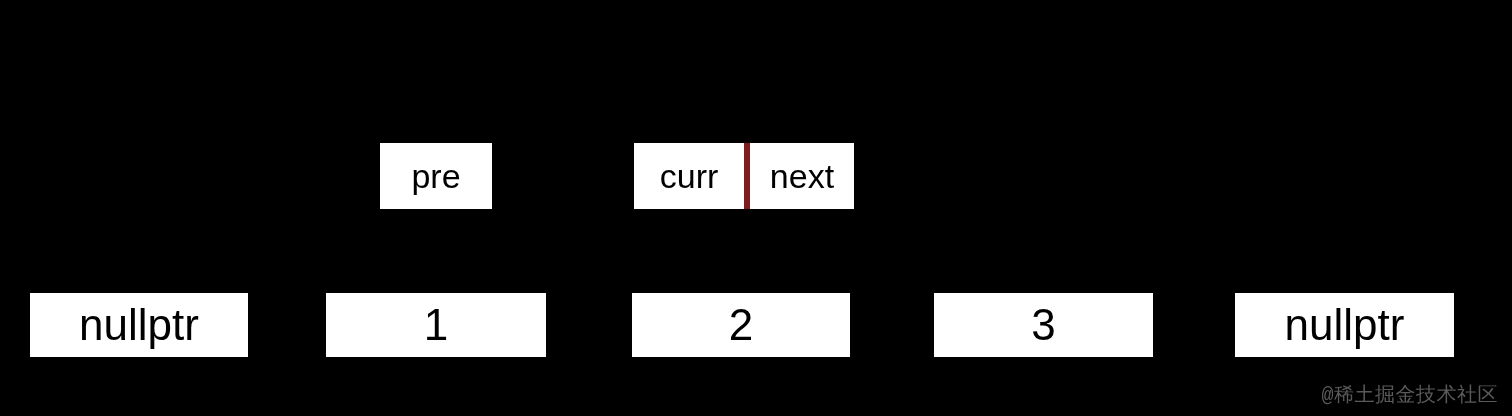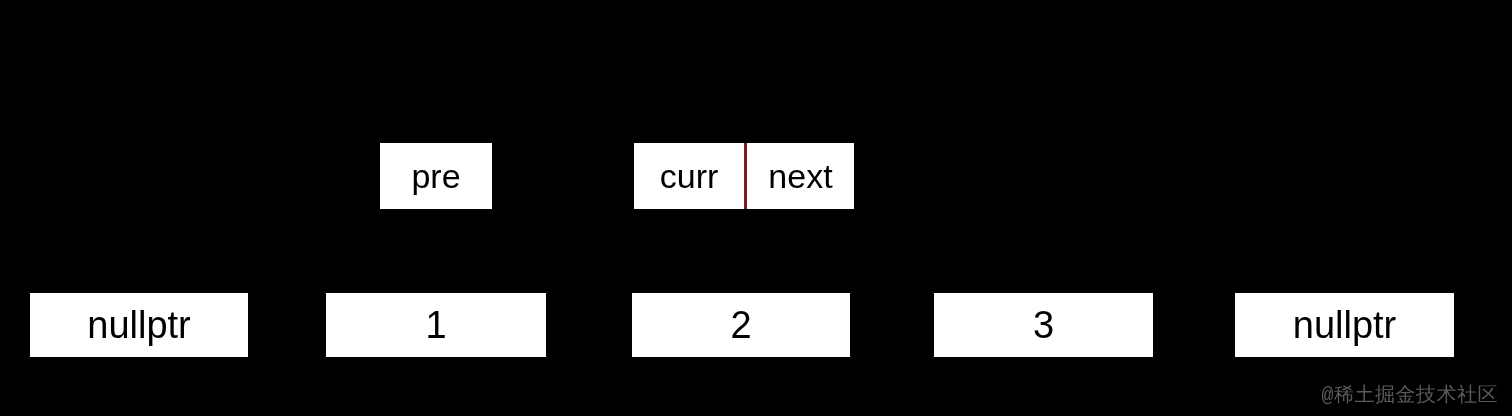--- a/index.html
+++ b/index.html
@@ -27,21 +27,21 @@
     justify-content: center;
     color: #000000;
     font-family: "Liberation Sans", sans-serif;
     font-weight: 400;
     line-height: 1;
     white-space: nowrap;
     text-align: right;
   }
   .list-node {
     height: 68px;
-    font-size: 38px;
+    font-size: 44px;
   }
   .ptr-box {
     height: 70px;
     font-size: 34px;
   }
   .ptr-group {
     position: absolute;
     display: flex;
     box-sizing: border-box;
     height: 70px;
@@ -55,21 +55,21 @@
     align-items: center;
     justify-content: center;
     color: #000000;
     font-size: 34px;
     font-family: "Liberation Sans", sans-serif;
     line-height: 1;
     white-space: nowrap;
     background: #ffffff;
   }
   .ptr-cell + .ptr-cell {
-    border-left: 3px solid #7f1d1d;
+    border-left: 6px solid #7f1d1d;
   }
   #watermark {
     position: absolute;
     right: 14px;
     bottom: 8px;
     color: #5a5a5a;
     font-size: 20px;
     font-family: Liberation Mono, monospace;
     letter-spacing: 0.5px;
     user-select: none;

